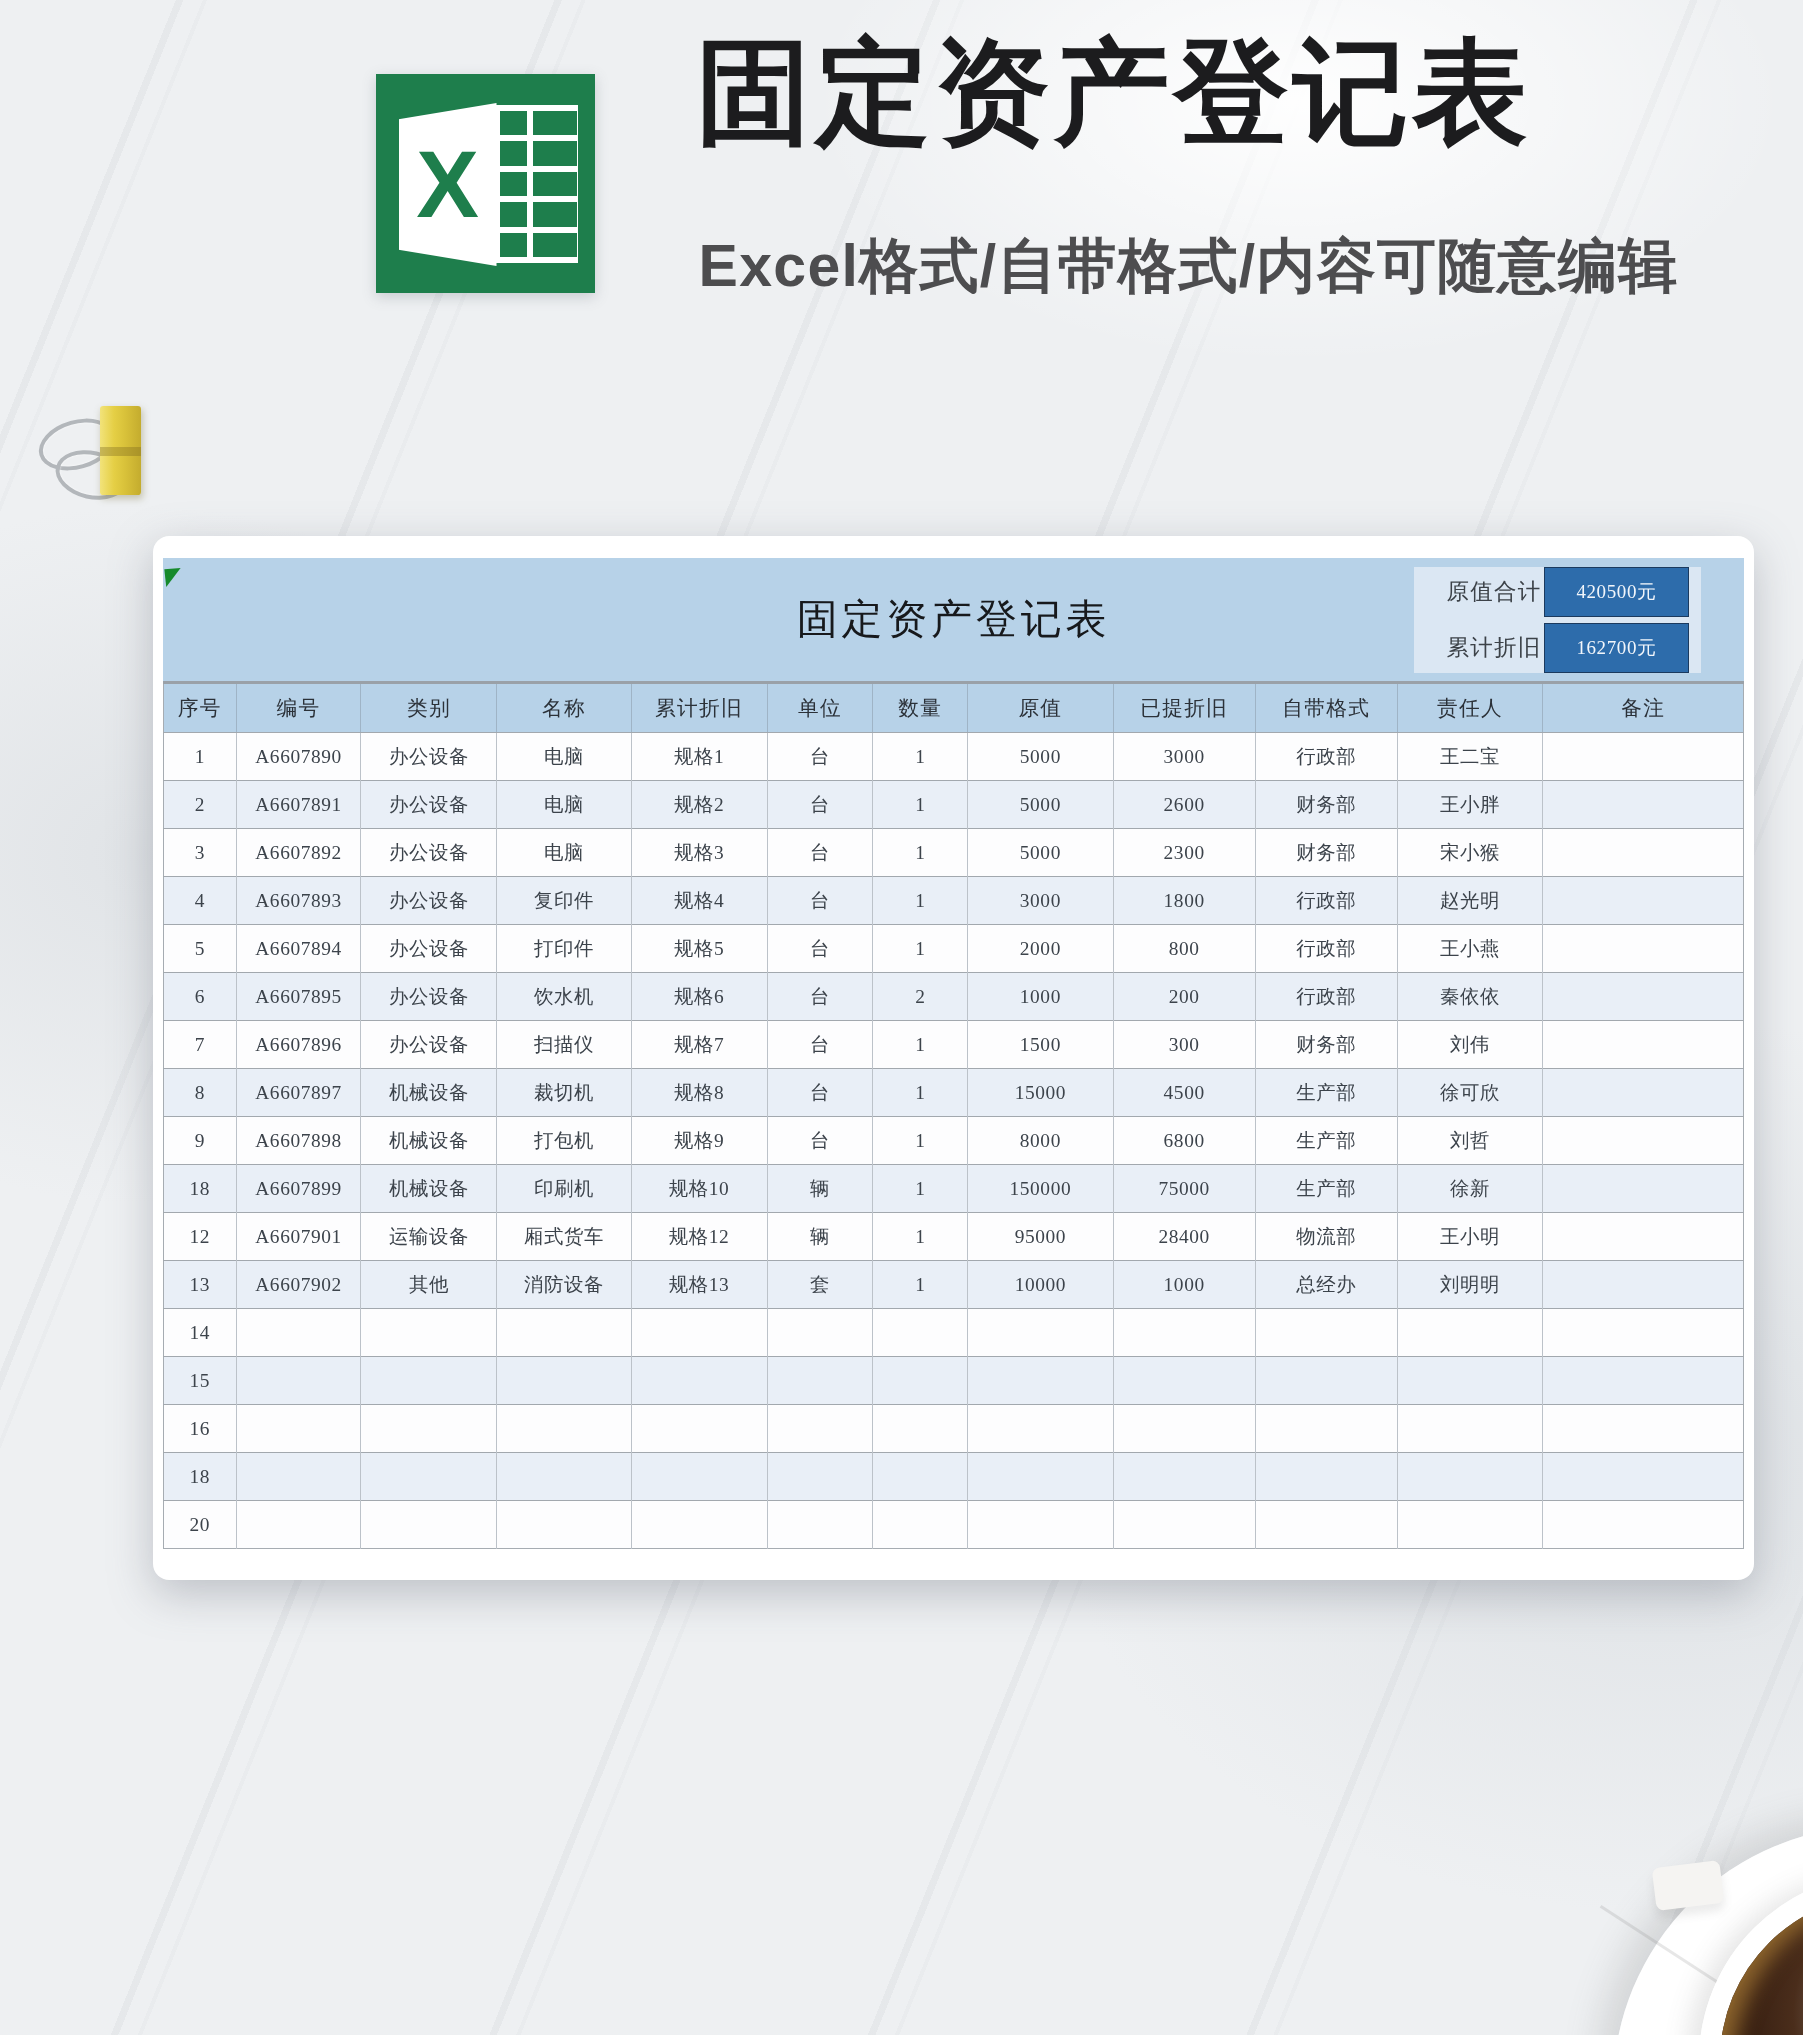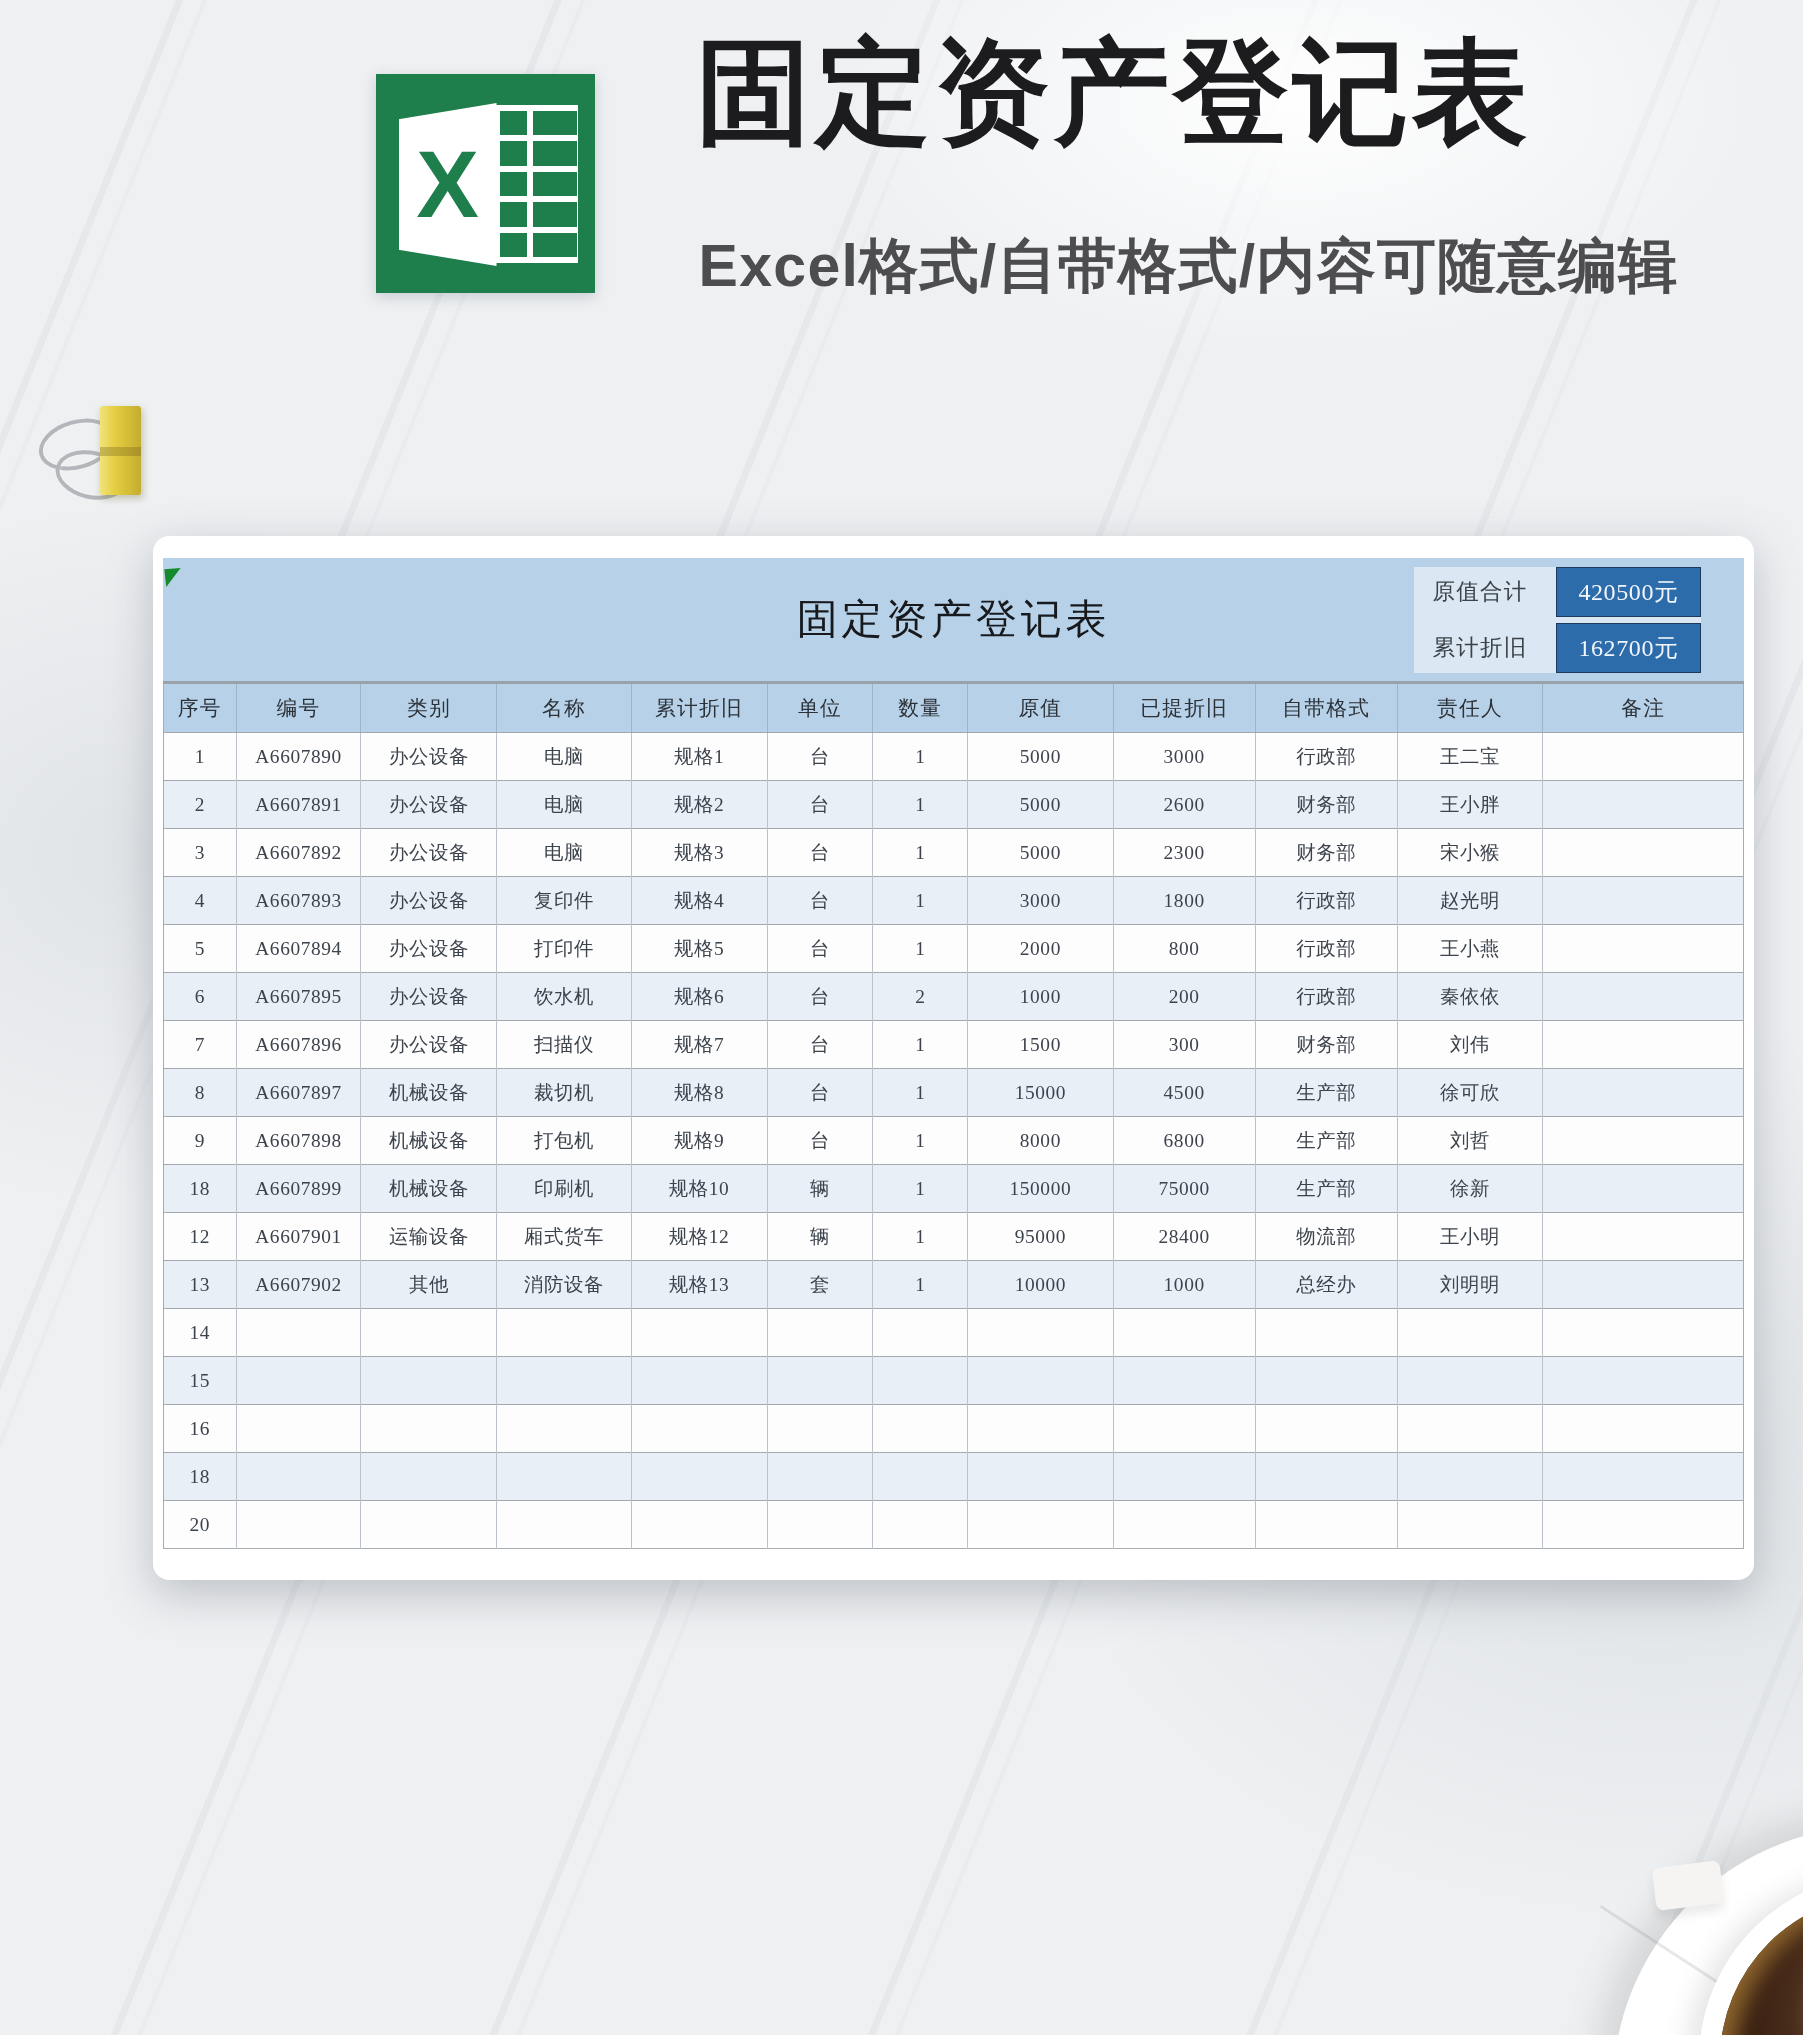--- a/index.html
+++ b/index.html
@@ -52,27 +52,27 @@
     padding:22px 10px 31px; background:#fff; border-radius:16.3px;
     box-shadow:0 13.8px 44px rgba(110,116,128,.38);}
   .banner{position:relative; height:123px; background:#B7D2E8;}
   .corner-flag{position:absolute; left:1.3px; top:10px; width:16.3px; height:19px; background:#168A2C;
     clip-path:polygon(0 6%, 100% 0, 12% 100%);}
   .banner-title{position:absolute; left:0; right:0; top:0; height:100%;
     display:flex; align-items:center; justify-content:center;
     font-family:"Liberation Serif", serif; font-size:41px; color:#17191c; letter-spacing:3.8px;}
   .stats{position:absolute; right:43px; top:8.8px; width:287px; height:106px; background:#DBE7F3;
     display:flex; flex-direction:column; justify-content:space-between; padding:0; box-sizing:border-box;}
-  .stat-row{position:relative; height:50px; display:flex; align-items:center;}
+  .stat-row{position:relative; height:50px; display:flex; align-items:center;margin-left:14px;}
   .stat-label{width:132px; text-align:center; font-family:"Liberation Serif", serif;
     font-size:22.5px; color:#3c4248; letter-spacing:1.3px;}
-  .stat-value{position:absolute; right:0; top:0; width:145px; height:50px; box-sizing:border-box;
+  .stat-value{position:absolute; right:12px; top:0; width:145px; height:50px; box-sizing:border-box;
     background:#2D6CAB; border:1.9px solid #1B3A5E; color:#f2f6fb;
     display:flex; align-items:center; justify-content:center;
-    font-family:"Liberation Serif", serif; font-size:24px; letter-spacing:0.6px;}
+    font-family:"Liberation Serif", serif; font-size:19px; letter-spacing:0.6px;}
 
   
   table{width:100%; border-collapse:collapse; table-layout:fixed;
     border-left:1.3px solid #a6acb2; border-right:1.3px solid #a6acb2; border-bottom:1.9px solid #a6acb2;}
   col.c0{width:4.6%;}  col.c1{width:7.9%;}  col.c2{width:8.6%;}  col.c3{width:8.5%;}
   col.c4{width:8.6%;}  col.c5{width:6.7%;}  col.c6{width:6.0%;}  col.c7{width:9.2%;}
   col.c8{width:9.0%;}  col.c9{width:9.0%;}  col.c10{width:9.2%;} col.c11{width:12.7%;}
   th{height:46px; background:#B7D2E8; font-family:Liberation Serif, serif; font-weight:400;
     font-size:20.7px; color:#2b3138; letter-spacing:1.3px;
     border-top:3.1px solid #9aa1a8; border-bottom:1.9px solid #a2a8ae; border-left:1.3px solid #9fb4c6;}

